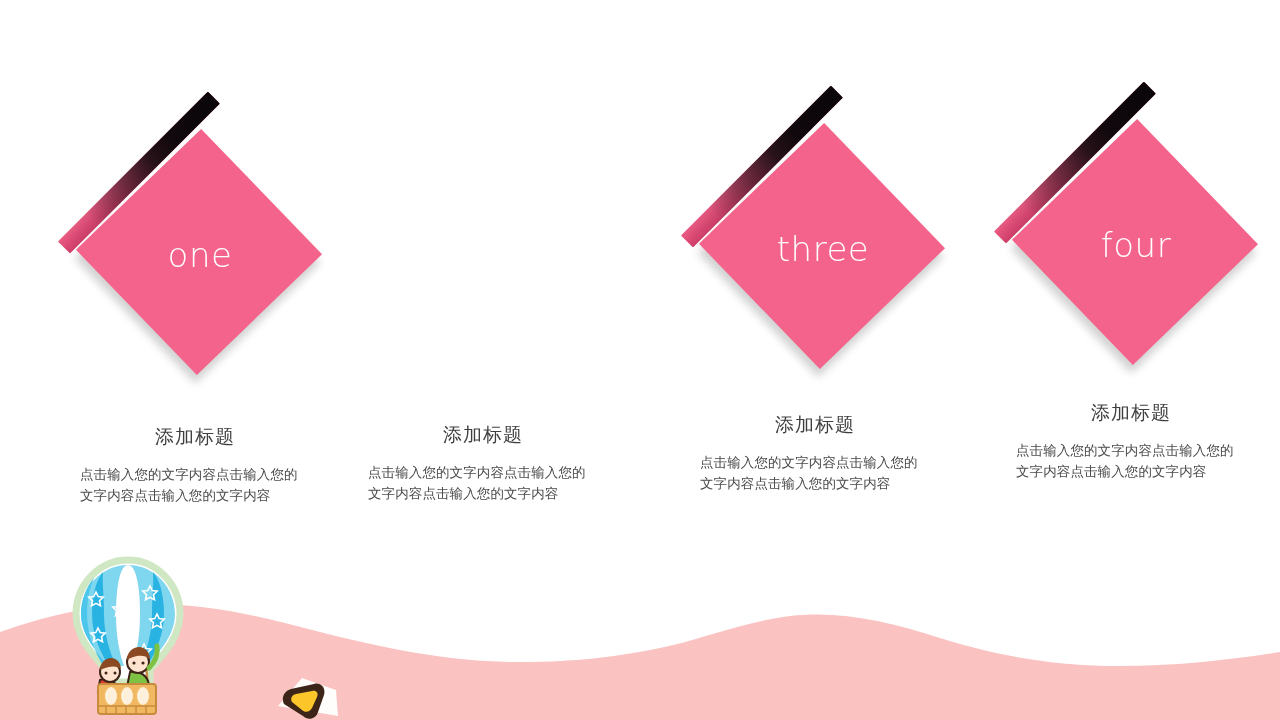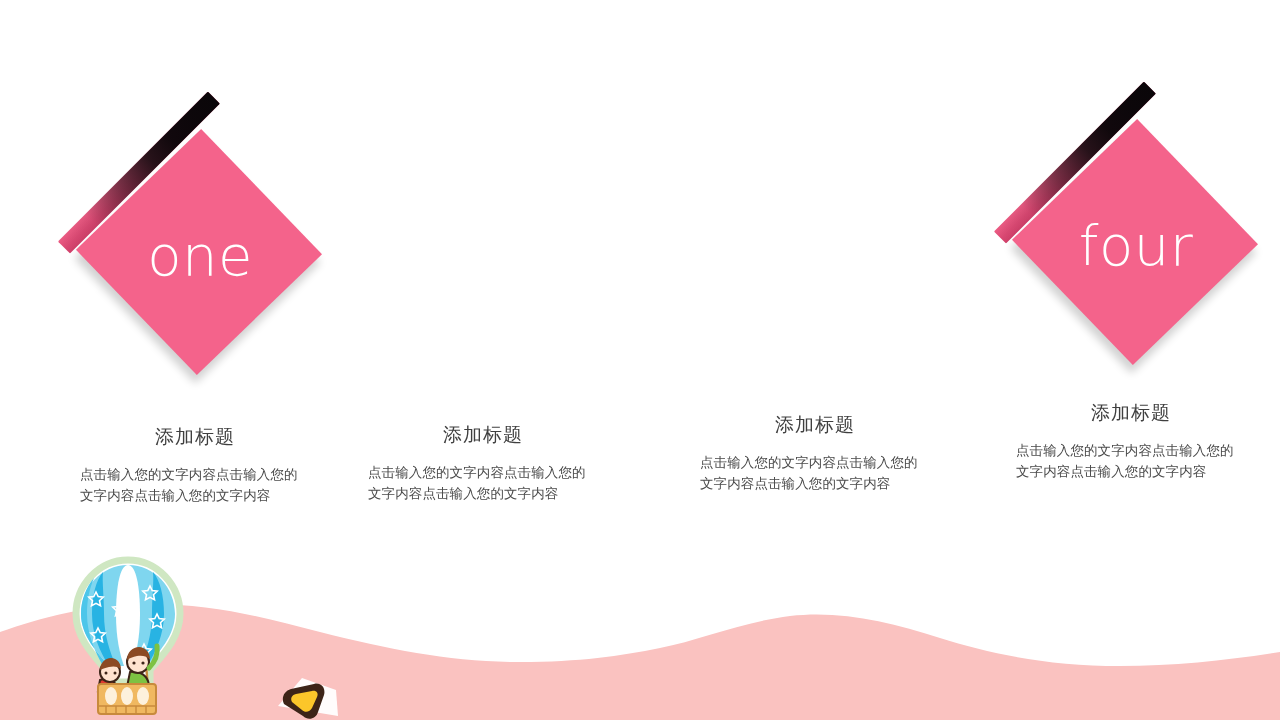--- a/index.html
+++ b/index.html
@@ -98,21 +98,21 @@
   .diamond-label {
     position: absolute;
     left: 0;
     top: 0;
     width: 300px;
     height: 300px;
     display: flex;
     align-items: center;
     justify-content: center;
     color: #ffffff;
-    font-size: 56px;
+    font-size: 34px;
     font-weight: 300;
     letter-spacing: 0.5px;
     font-family: "DejaVu Sans", "Liberation Sans", sans-serif;
     pointer-events: none;
   }
 
   
   .caption-block {
     position: absolute;
     width: 230px;
@@ -174,20 +174,28 @@
   <div class="diamond-group" style="left:50px; top:105px;">
     <div class="diamond-stage">
       <div class="accent-bar"></div>
       <div class="bar-shade"></div>
       <div class="diamond" style="background: rgb(244, 99, 139);"></div>
     </div>
     <div class="diamond-label">one</div>
   </div>
 
 
+  <div class="diamond-group" style="left:673px; top:99px;">
+    <div class="diamond-stage">
+      <div class="accent-bar"></div>
+      <div class="bar-shade"></div>
+      <div class="diamond" style="background: rgb(244, 99, 139);"></div>
+    </div>
+    <div class="diamond-label">three</div>
+  </div>
 
   <div class="diamond-group" style="left:986px; top:95px;">
     <div class="diamond-stage">
       <div class="accent-bar"></div>
       <div class="bar-shade"></div>
       <div class="diamond" style="background: rgb(244, 99, 139);"></div>
     </div>
     <div class="diamond-label">four</div>
   </div>
 

